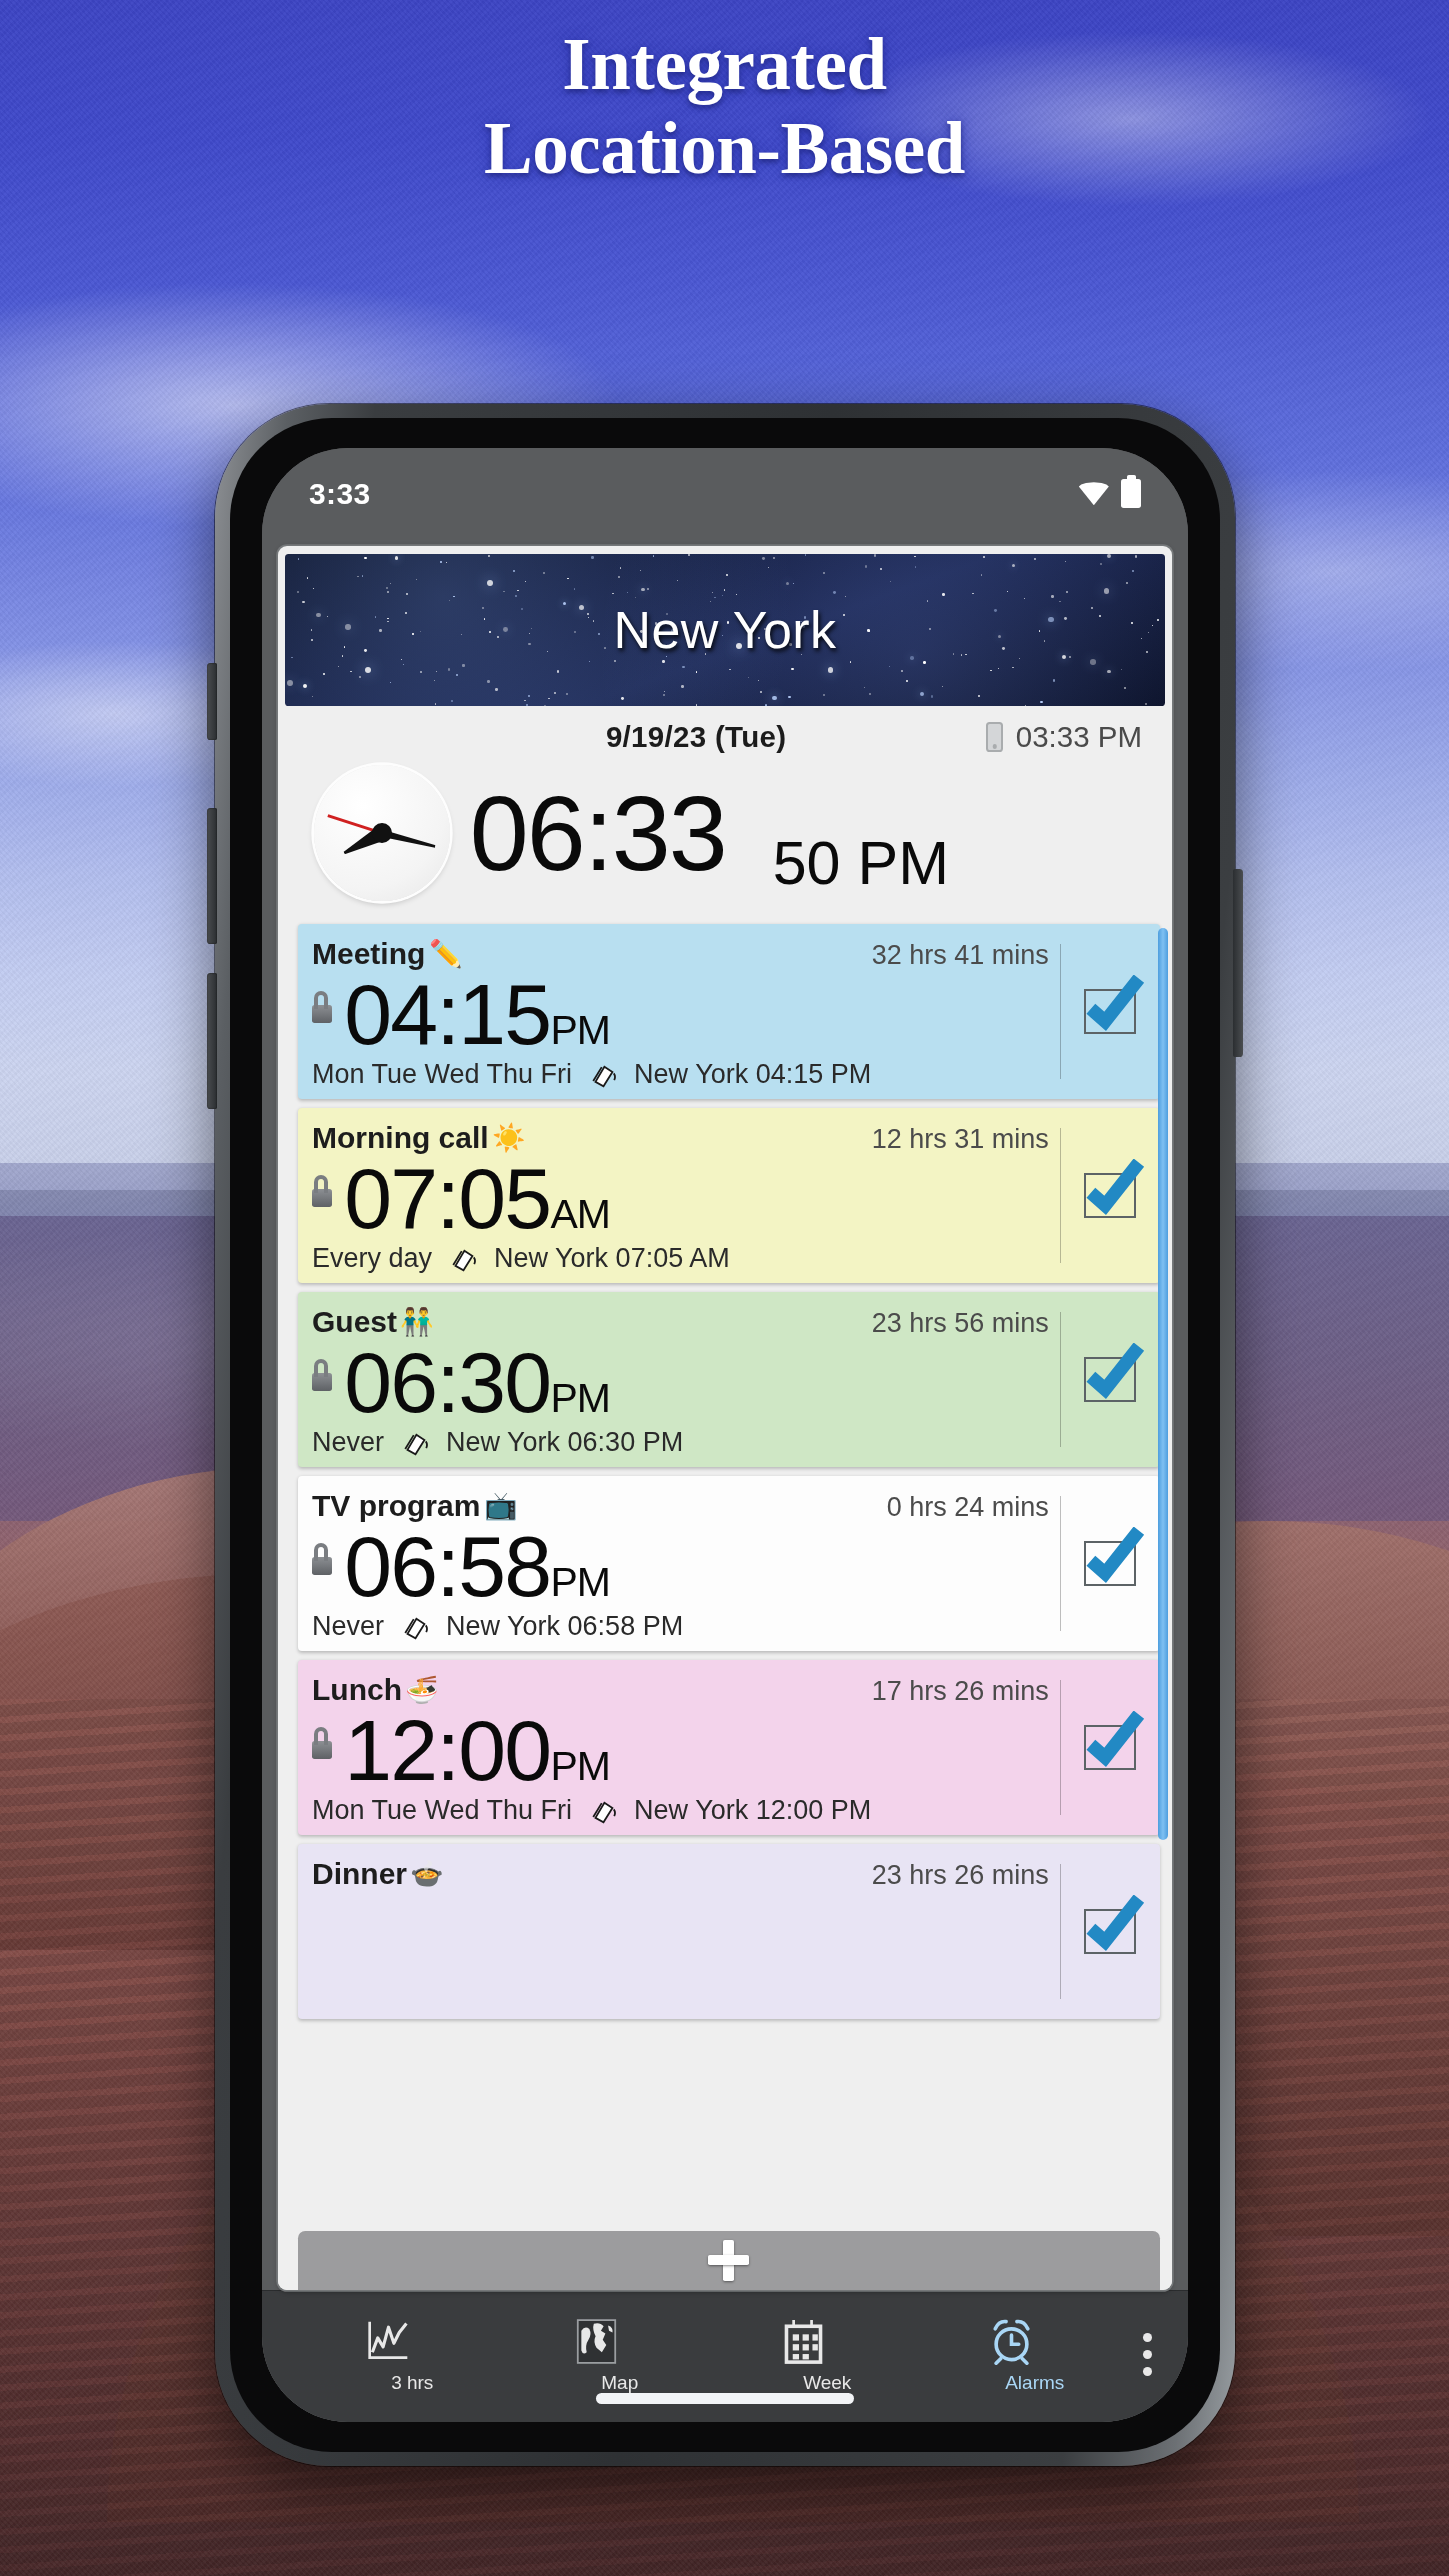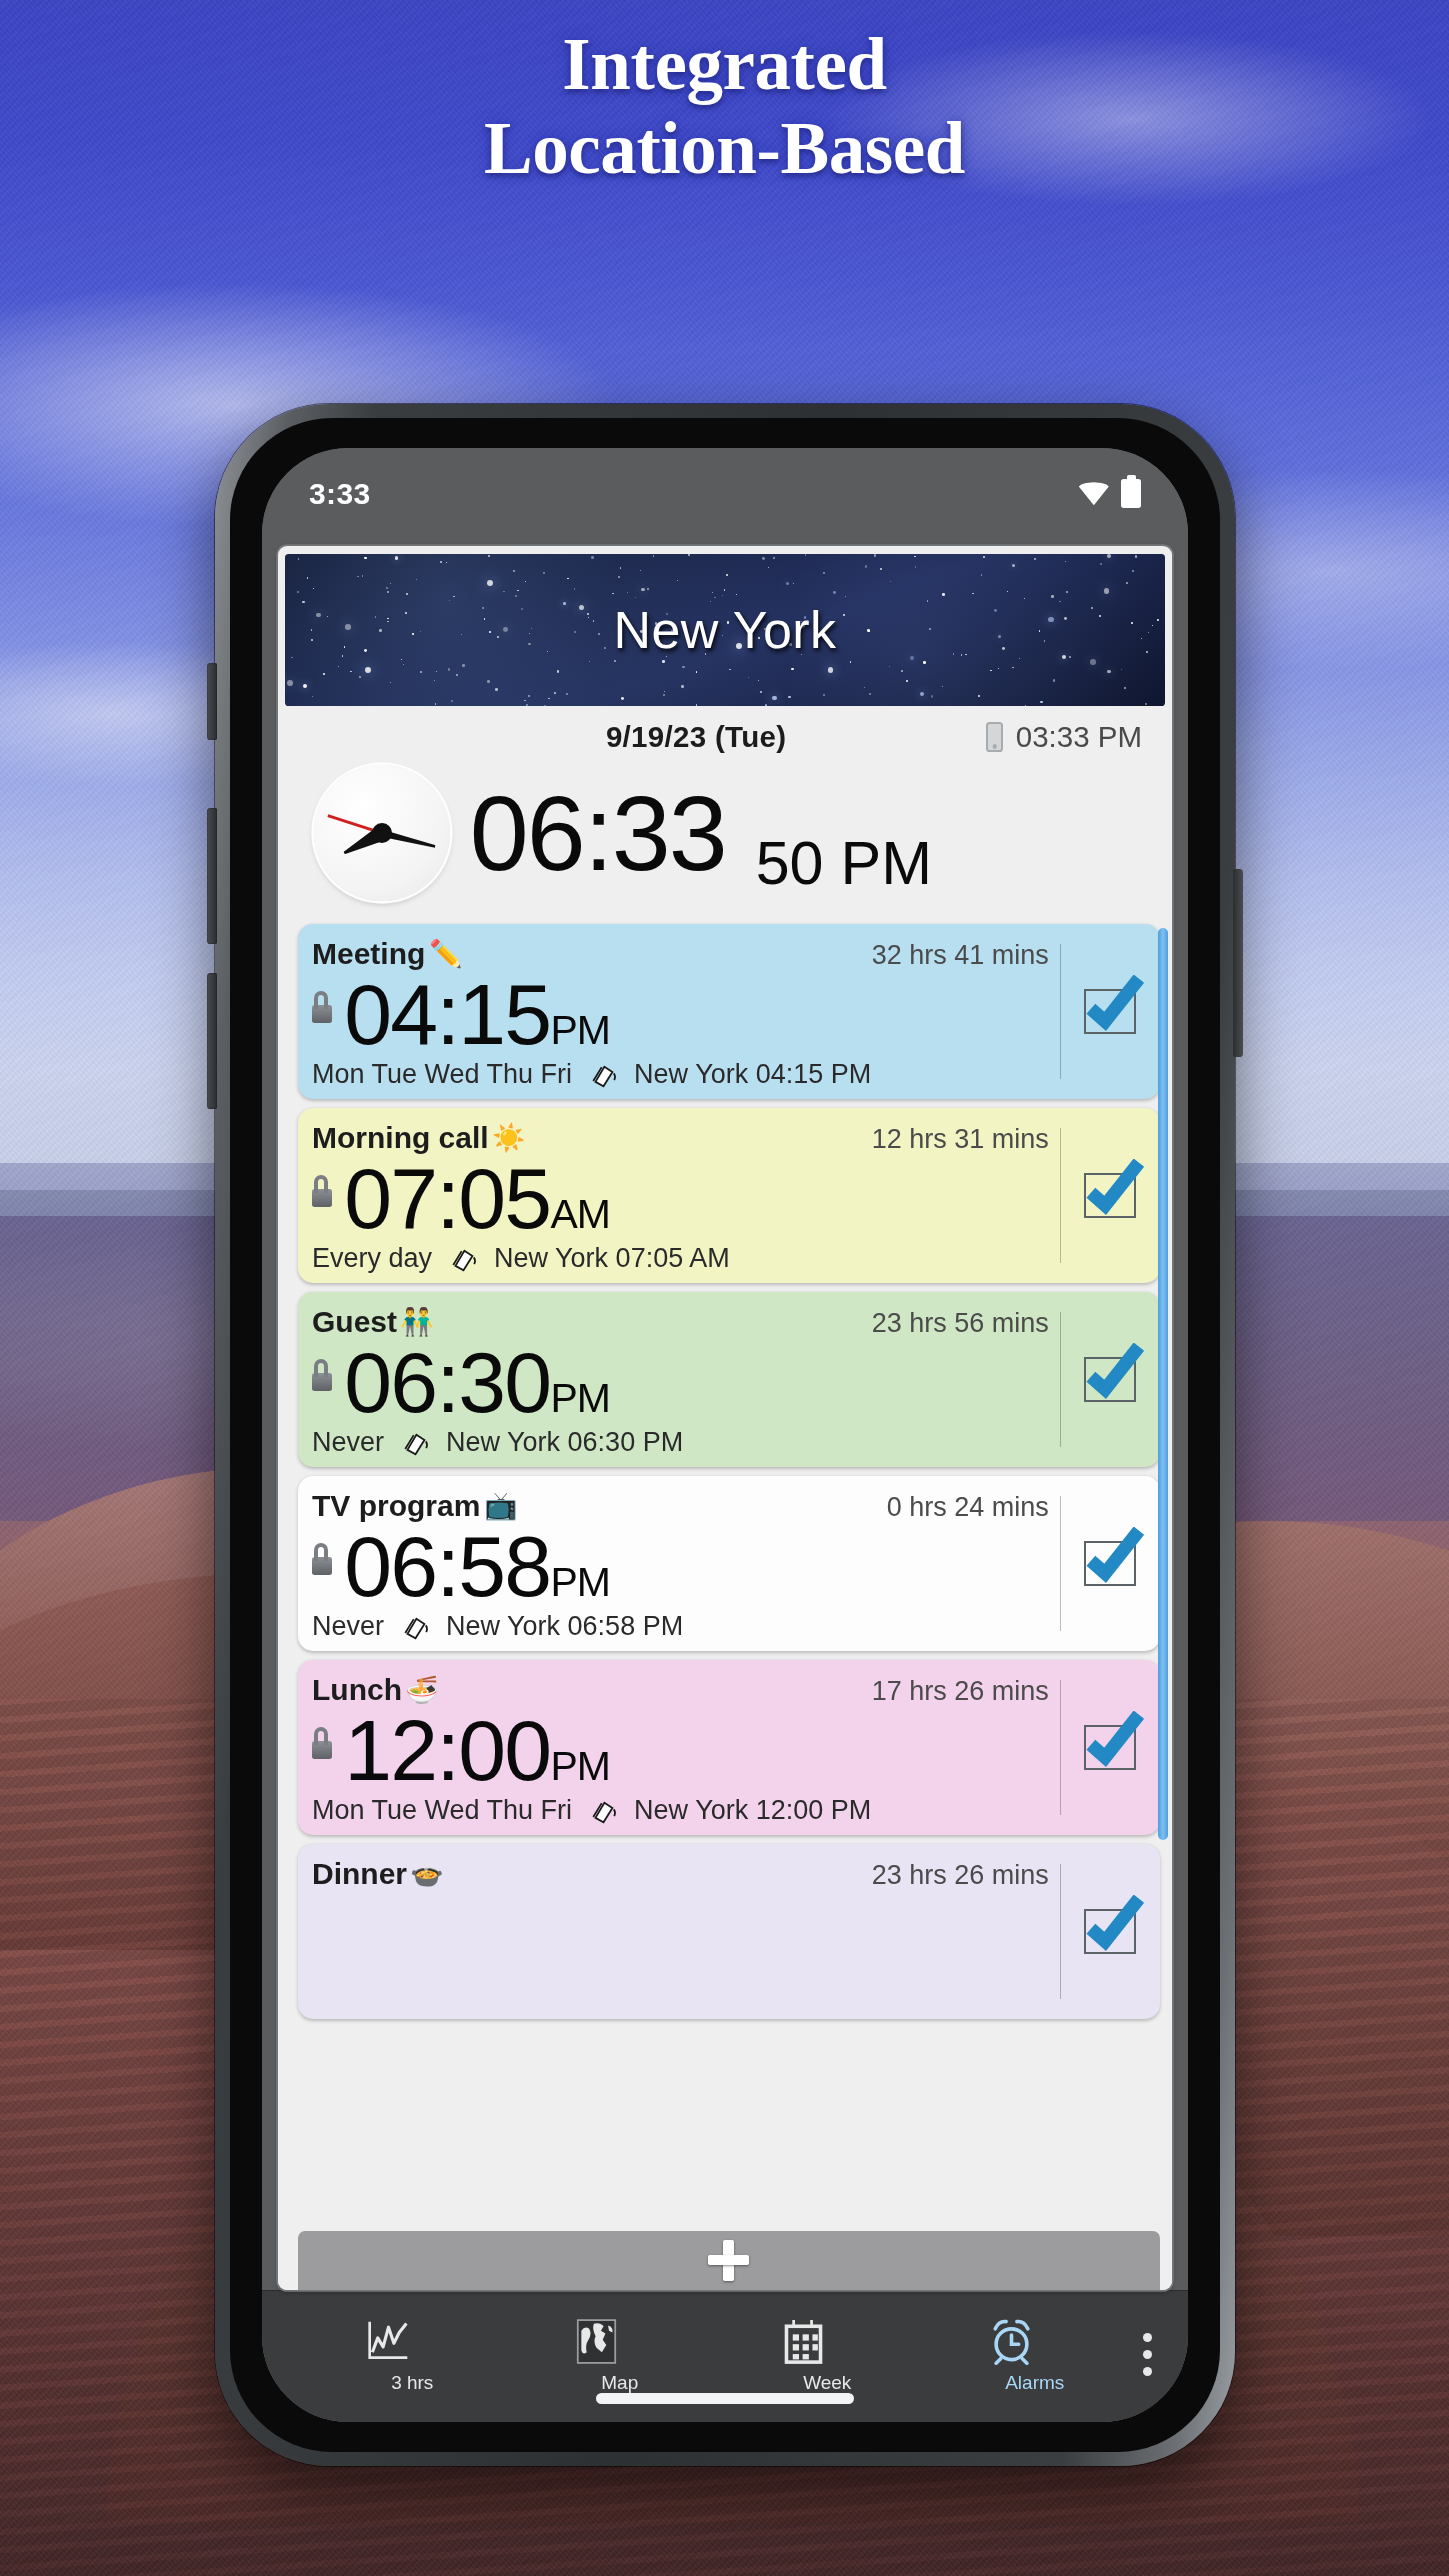--- a/index.html
+++ b/index.html
@@ -228,28 +228,28 @@
   .pivot {
     position:absolute; left:50%; top:50%; width:19.7px; height:19.7px;
     margin:-9.8px 0 0 -9.8px; background:#111; border-radius:50%;
   }
   .clk-main {
     font-size:106px; font-weight:normal; color:#0a0a0a;
     letter-spacing:-1.8px; line-height:1;
   }
   .clk-sub {
     font-size:61px; color:#0a0a0a; letter-spacing:0px; line-height:1;
-    margin-left:10px; align-self:flex-end; padding-bottom:7.2px;
+    margin-left:27px; align-self:flex-end; padding-bottom:7.2px;
   }
 
   
   .list-wrap { flex:1; position:relative; overflow:hidden; background:#efefef; padding-top:3.6px; }
   .alarm {
     margin:0 12.5px 9px 19.7px;
-    border-radius:15px;
+    border-radius:4px;
     display:flex; align-items:stretch;
     box-shadow:0 1.8px 3.6px rgba(0,0,0,.22);
     position:relative;
     min-height:175px;
   }
   .alarm-left { flex:1; padding:12.5px 0 9px 14.3px; display:flex; flex-direction:column; justify-content:space-between; }
   .alarm-top { display:flex; align-items:flex-start; justify-content:space-between; padding-right:10.7px; }
   .alarm-label { font-size:30px; font-weight:bold; color:#1d1d1d; display:flex; align-items:center; gap:3.6px; }
   .alarm-emoji { font-size:27px; }
   .alarm-remaining { font-size:27px; color:#4b4b4b; padding-top:3.6px; }

